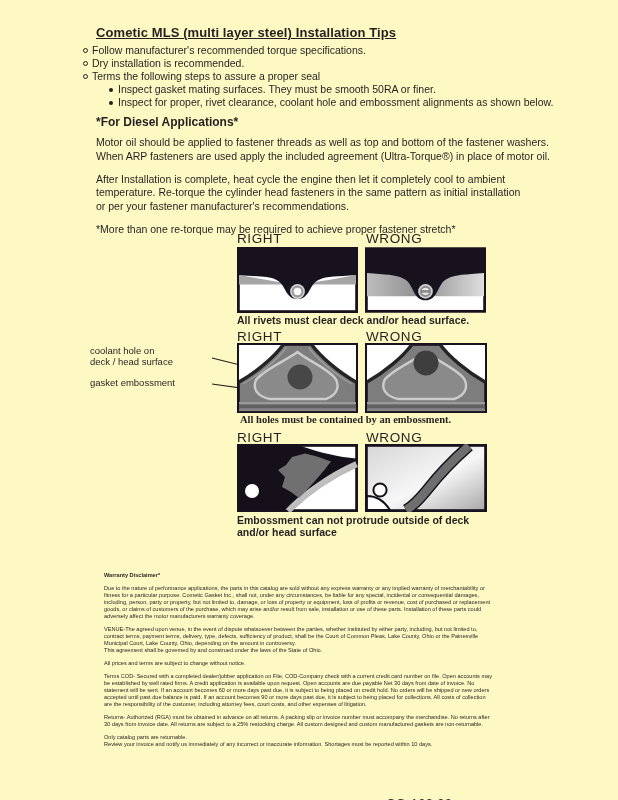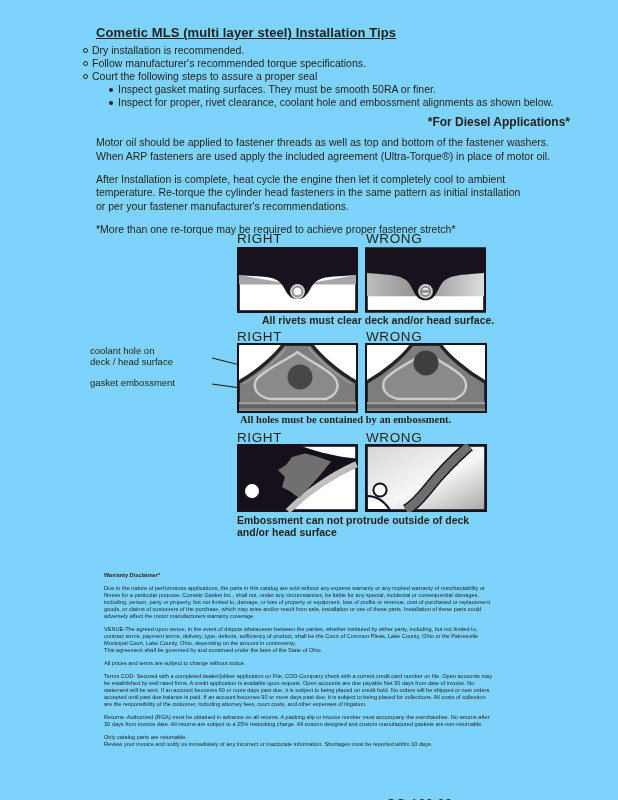--- a/index.html
+++ b/index.html
@@ -1,59 +1,59 @@
 <!DOCTYPE html>
 <html><head>
 <meta charset="utf-8">
 <style>
   html,body{margin:0;padding:0;background:#ffffff;}
   .page{
-    position:relative;width:618px;height:800px;background:#7dd3fc;overflow:hidden;
+    position:relative;width:618px;height:800px;background:#fef9c3;overflow:hidden;
     font-family:"Liberation Sans", sans-serif;color:#231f20;
   }
   .abs{position:absolute;}
   .page-title{
     left:96px;top:25px;font-size:13px;font-weight:bold;
     text-decoration:underline;letter-spacing:0.1px;white-space:nowrap;
   }
   .bullets{left:83px;top:44px;width:480px;font-size:10.5px;line-height:13px;}
   .bullet-item{position:relative;padding-left:9px;white-space:nowrap;}
   .bullet-item::before{
     content:"";position:absolute;left:0;top:4.2px;width:3.2px;height:3.2px;
     border:1px solid #231f20;border-radius:50%;
   }
   .sub-bullet-item{position:relative;margin-left:26px;padding-left:9px;white-space:nowrap;}
   .sub-bullet-item::before{
     content:"";position:absolute;left:0;top:4.6px;width:4.2px;height:4.2px;
     background:#231f20;border-radius:50%;
   }
   .diesel{left:96px;top:115px;width:474px;}
-  .diesel-heading{font-size:12px;font-weight:bold;margin:0 0 7px 0;text-align:right;}
+  .diesel-heading{font-size:12px;font-weight:bold;margin:0 0 7px 0;}
   .body-para{font-size:10.5px;line-height:13.8px;margin:0 0 9px 0;white-space:pre-line;}
   .rw-label{font-size:13.5px;font-weight:normal;letter-spacing:0.6px;width:121px;}
   .panel{width:121px;height:66px;}
   .caption{font-size:10.5px;font-weight:bold;line-height:12px;white-space:pre-line;}
   .callout{font-size:9.5px;line-height:11px;text-align:left;width:120px;white-space:pre-line;}
   .legal{left:104px;top:572px;width:414px;font-size:5.6px;line-height:7px;}
   .legal-heading{font-weight:bold;margin:0 0 6px 0;}
   .legal-para{margin:0 0 6px 0;white-space:pre-line;}
   .page-code{font-size:13px;color:#363032;letter-spacing:0.3px;margin-top:36px;}
   svg{display:block;}
 </style>
 </head>
 <body>
 
 <div class="page">
 
   <div class="abs page-title">Cometic MLS (multi layer steel) Installation Tips</div>
 
   <div class="abs bullets">
+    <div class="bullet-item">Follow manufacturer's recommended torque specifications.</div>
     <div class="bullet-item">Dry installation is recommended.</div>
-    <div class="bullet-item">Follow manufacturer's recommended torque specifications.</div>
-    <div class="bullet-item">Court the following steps to assure a proper seal</div>
+    <div class="bullet-item">Terms the following steps to assure a proper seal</div>
     <div class="sub-bullet-item">Inspect gasket mating surfaces.  They must be smooth 50RA or finer.</div>
     <div class="sub-bullet-item">Inspect for proper, rivet clearance, coolant hole and embossment alignments as shown below.</div>
   </div>
 
   <div class="abs diesel">
     <div class="diesel-heading">*For Diesel Applications*</div>
     <p class="body-para">Motor oil should be applied to fastener threads as well as top and bottom of the fastener washers.
 When ARP fasteners are used apply the included agreement (Ultra-Torque®) in place of motor oil.</p>
     <p class="body-para">After Installation is complete, heat cycle the engine then let it completely cool to ambient
 temperature. Re-torque the cylinder head fasteners in the same pattern as initial installation
@@ -88,21 +88,21 @@
       <rect x="1.4" y="1.4" width="119.2" height="63.2" fill="#ffffff" stroke="#18121f" stroke-width="2.8"></rect>
       <path d="M2,26 H120 V49.5 H2 Z" fill="url(#g1w)"></path>
       <path d="M2,2 H120 V26 C101,28 91.5,27 82.5,32 C72.5,37 74,53.5 61,53.5 C48,53.5 49.5,37 39.5,32 C30.5,27 21,28 2,26 Z" fill="#18121f"></path>
       <circle cx="61" cy="44.5" r="7.4" fill="#cfcfcf"></circle>
       <circle cx="61" cy="44.5" r="5.6" fill="#8a8a8a"></circle>
       <circle cx="61" cy="44.5" r="3.6" fill="#e9e9e9"></circle>
       <rect x="56.5" y="43.2" width="9" height="2.6" fill="#8a8a8a"></rect>
     </svg>
   </div>
 
-  <div class="abs caption" style="left:237px;top:314px;margin-left:25px;">All rivets must clear deck and/or head surface.</div>
+  <div class="abs caption" style="left:237px;top:314px;">All rivets must clear deck and/or head surface.</div>
 
   <div class="abs rw-label" style="left:237px;top:329px;">RIGHT</div>
   <div class="abs rw-label" style="left:366px;top:329px;">WRONG</div>
 
   <div class="abs callout" style="left:90px;top:345px;">coolant hole on
 deck / head surface</div>
   <div class="abs callout" style="left:90px;top:377px;">gasket embossment</div>
 
   <div class="abs" style="left:211px;top:352px;">
     <svg width="92" height="44" viewBox="0 0 92 44">

